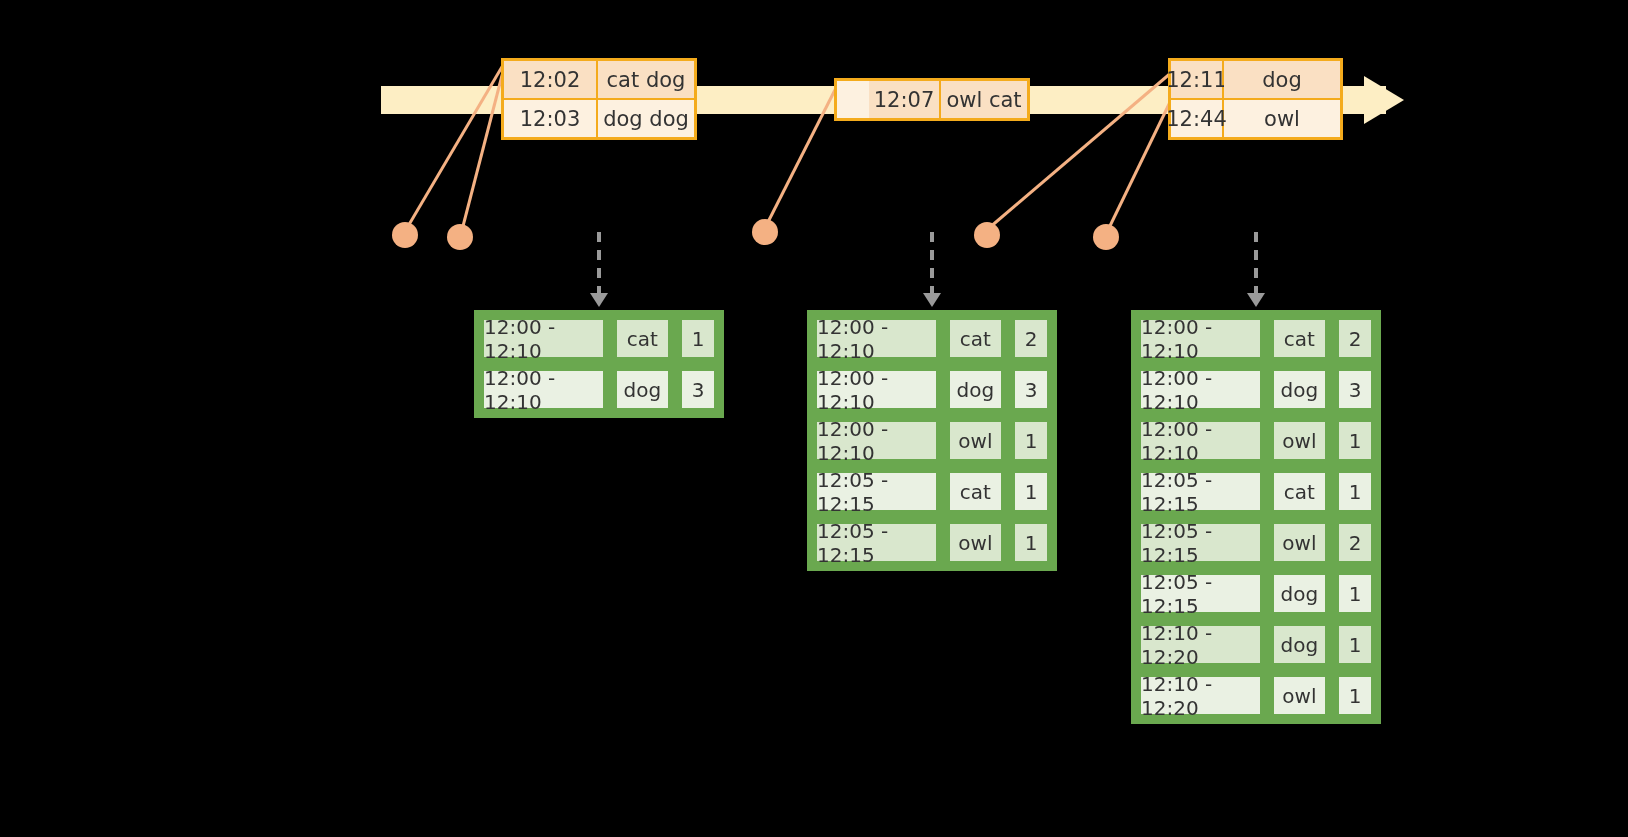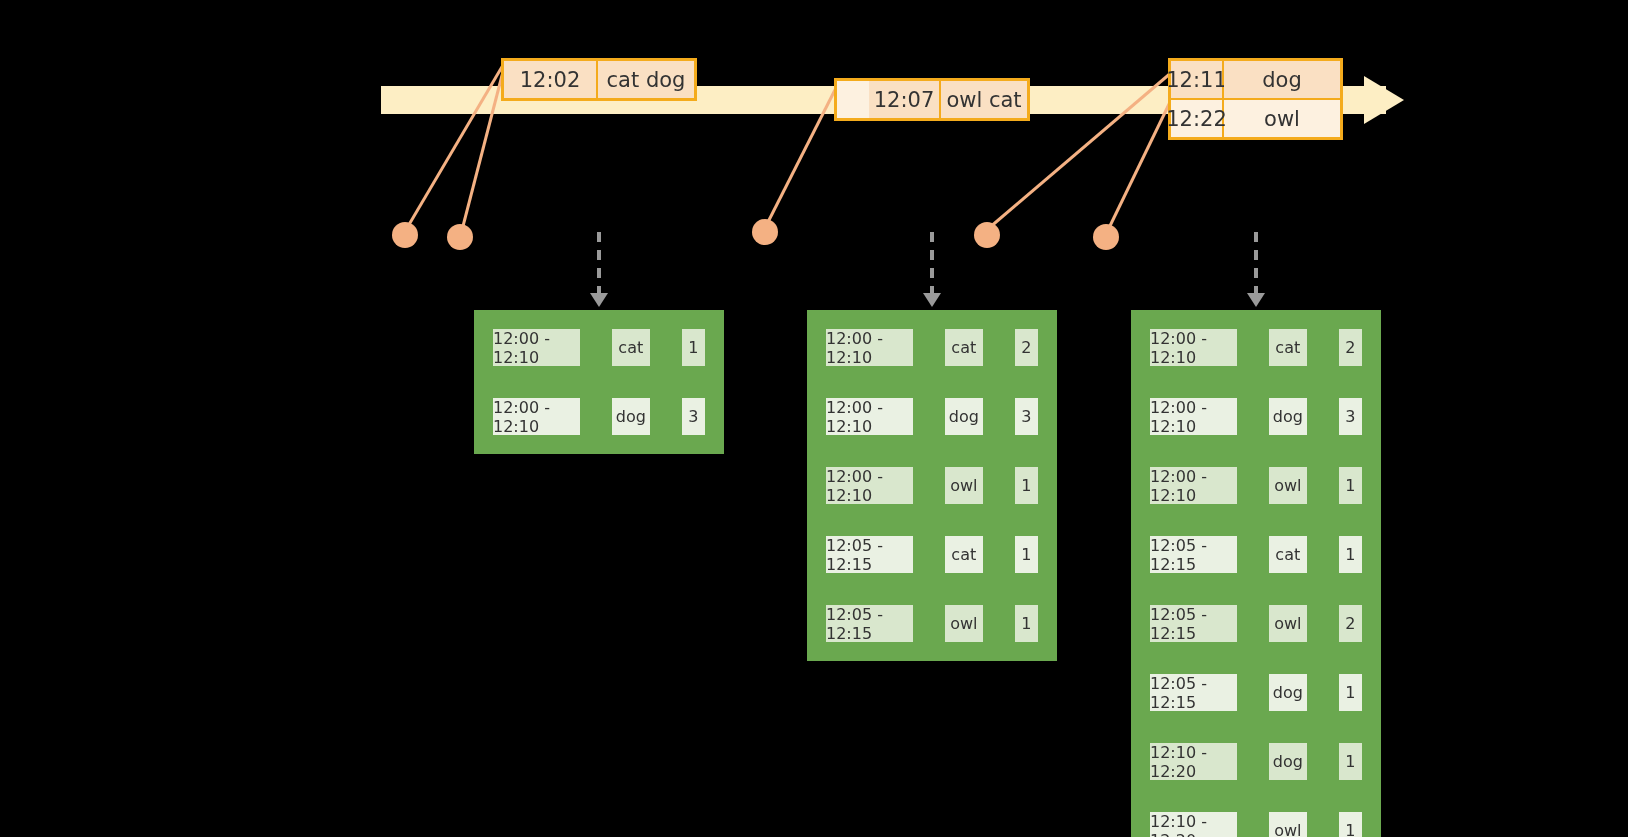--- a/index.html
+++ b/index.html
@@ -68,22 +68,22 @@
 
   
   .gtable{
     position:absolute;border:3px solid #6aa84f;box-sizing:border-box;
     background:#6aa84f;
   }
   .grow{display:flex;box-sizing:border-box;}
   .gcell{
     box-sizing:border-box;
     display:flex;align-items:center;justify-content:center;
-    font-size:16px;color:#333;height:37px;
-    background:#eaf1e3;margin:16px;
+    font-size:20px;color:#333;height:37px;
+    background:#eaf1e3;margin:7px;
   }
   .grow.alt .gcell{background:#d9e7cd;}
   .gcell.win{justify-content:center;}
   .gcell.key{}
   .gcell.cnt{}
 
   #t1{left:474px;top:310px;width:250px;}
   #t1 .gcell.win{width:142px;}
   #t1 .gcell.key{width:62px;}
   #t1 .gcell.cnt{width:38px;}
@@ -119,36 +119,40 @@
   <div class="dot" style="left:447px;top:224px;"></div>
   <div class="dot" style="left:752px;top:219px;"></div>
   <div class="dot" style="left:974px;top:222px;"></div>
   <div class="dot" style="left:1093px;top:224px;"></div>
 
   <div class="evt" id="evt1">
     <div class="evt-row shade">
       <div class="cell time">12:02</div>
       <div class="cell val">cat dog</div>
     </div>
+    <div class="evt-row">
+      <div class="cell time">12:03</div>
+      <div class="cell val">dog dog</div>
+    </div>
   </div>
 
   <div class="evt" id="evt2">
     <div class="evt-row shade">
       <div class="cell time">12:07</div>
       <div class="cell val">owl cat</div>
     </div>
   </div>
 
   <div class="evt" id="evt3">
     <div class="evt-row shade">
       <div class="cell time">12:11</div>
       <div class="cell val">dog</div>
     </div>
     <div class="evt-row">
-      <div class="cell time">12:22</div>
+      <div class="cell time">12:44</div>
       <div class="cell val">owl</div>
     </div>
   </div>
 
   <div class="dashed" style="left:597px;top:232px;height:62px;">
     <div class="line"></div>
       <div class="head"></div>
   </div>
   <div class="dashed" style="left:930px;top:232px;height:62px;">
     <div class="line"></div>

